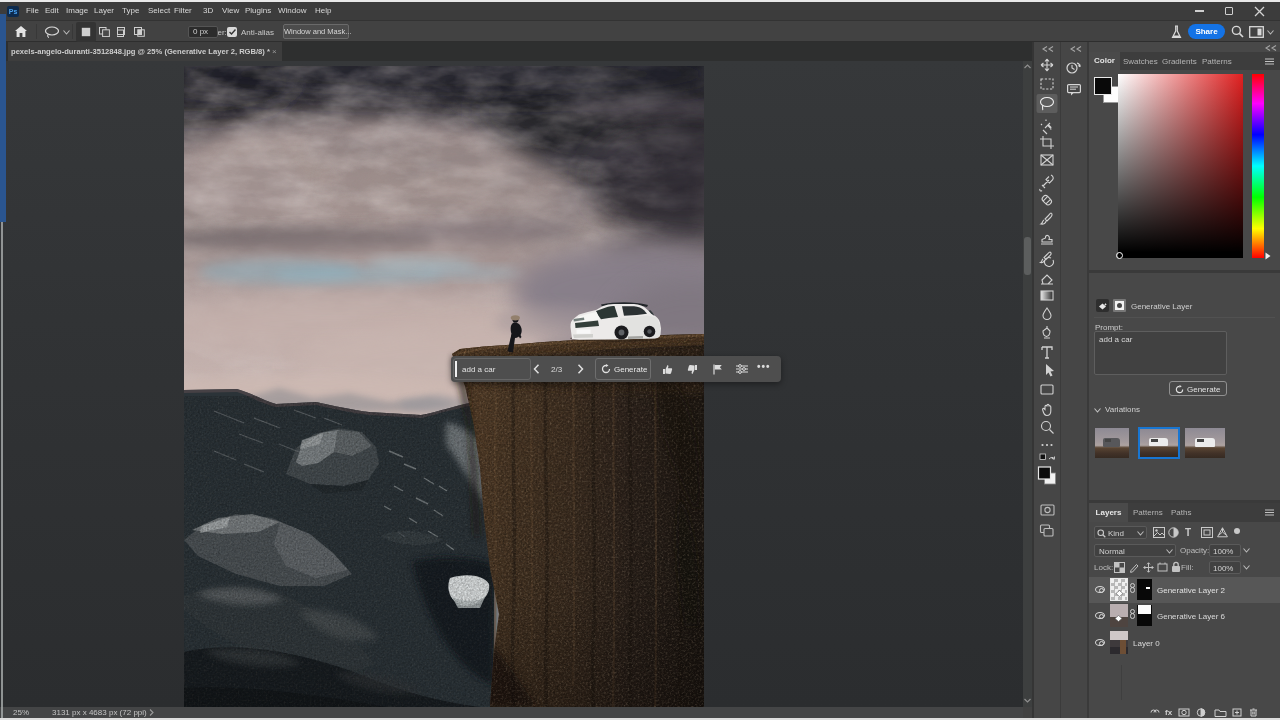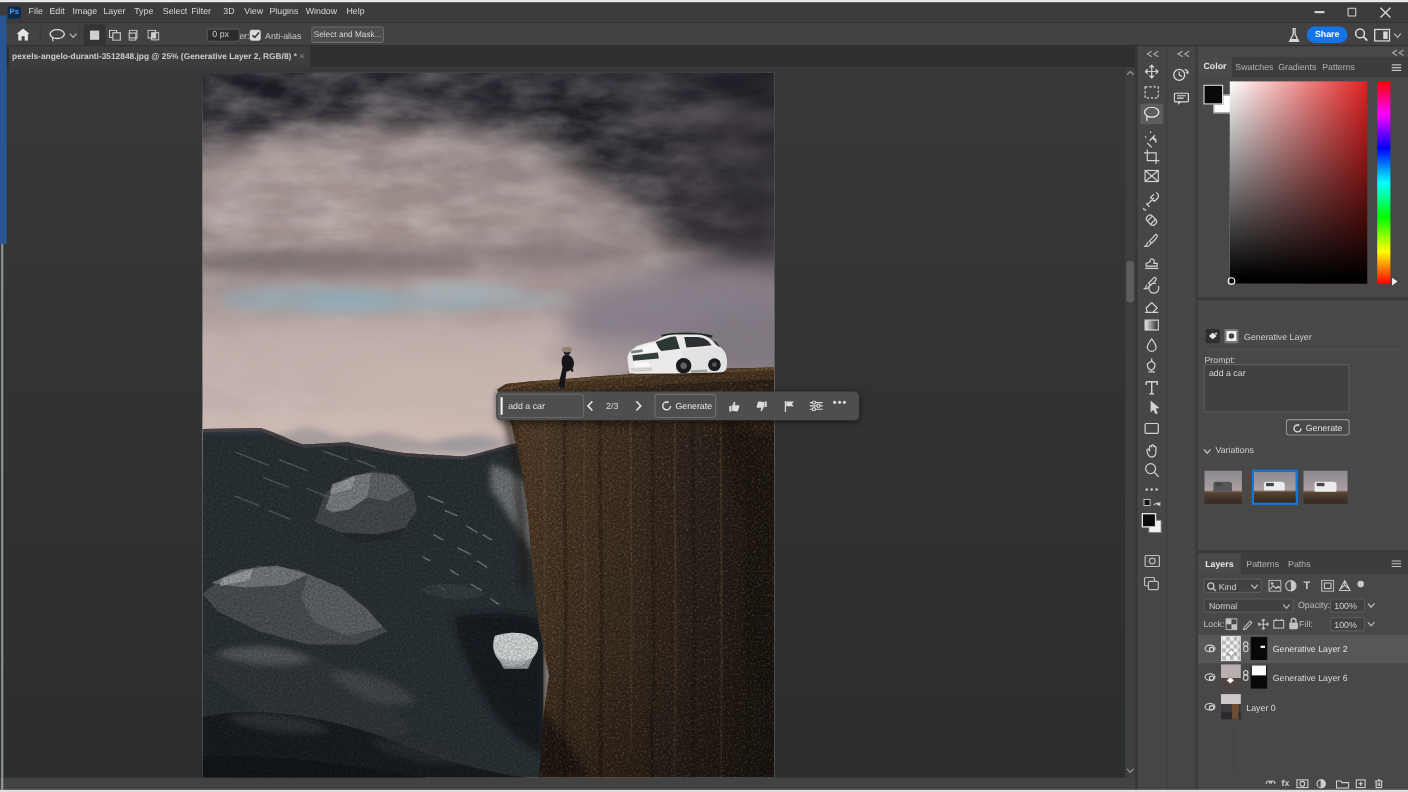--- a/index.html
+++ b/index.html
@@ -79,21 +79,21 @@
 
     <div class="abs" style="left:157px;top:7px;font-size:8px;color:#c9c9c9;margin-left:40px;">Feather:</div>
     <div class="abs" style="left:188px;top:5px;width:30px;height:12px;background:#2c2c2c;border:1px solid #555;border-radius:2px;color:#cfcfcf;font-size:8px;line-height:10px;padding-left:4px;">0 px</div>
 
     <div class="abs" style="left:227px;top:5.5px;width:10px;height:10px;background:#d9d9d9;border-radius:2px;"></div>
     <svg class="abs" style="left:229px;top:8px;" width="7" height="6" viewBox="0 0 7 6">
         <path d="M0.5,3 L2.5,5 L6.5,0.5" fill="none" stroke="#333" stroke-width="1.4"></path>
       </svg>
     <div class="abs" style="left:241px;top:7px;font-size:8px;color:#c9c9c9;">Anti-alias</div>
 
-    <div class="abs" style="left:283px;top:3px;width:66px;height:15px;background:#4c4c4c;border:1px solid #6a6a6a;border-radius:2px;color:#d6d6d6;font-size:7.5px;text-align:center;line-height:13px;white-space:nowrap;">Select and Mask...</div>
+    <div class="abs" style="left:283px;top:3px;width:66px;height:15px;background:#4c4c4c;border:1px solid #6a6a6a;border-radius:2px;color:#d6d6d6;font-size:7.5px;text-align:center;line-height:13px;white-space:nowrap;">Window and Mask...</div>
 
     <svg class="abs" style="left:1170px;top:4px;" width="13" height="14" viewBox="0 0 13 14">
         <path d="M5,1 L8,1 M5.7,1 L5.7,6 L2.5,12.5 L10.5,12.5 L7.3,6 L7.3,1" fill="none" stroke="#d9d9d9" stroke-width="1.2"></path>
         <path d="M3.6,10.5 L9.4,10.5 L10.2,12.2 L2.8,12.2 Z" fill="#d9d9d9"></path>
       </svg>
     <div class="abs" style="left:1188px;top:3px;width:37px;height:15px;background:#1473e6;border-radius:8px;color:#fff;font-size:8px;font-weight:bold;text-align:center;line-height:15px;">Share</div>
     <svg class="abs" style="left:1231px;top:4px;" width="13" height="13" viewBox="0 0 13 13">
         <circle cx="5.4" cy="5.4" r="4" fill="none" stroke="#d9d9d9" stroke-width="1.4"></circle>
         <path d="M8.4,8.4 L12,12" stroke="#d9d9d9" stroke-width="1.6"></path>
       </svg>
@@ -665,18 +665,25 @@
         <circle cx="52" cy="4.5" r="3.7"></circle>
           <path d="M52,0.8 A3.7,3.7 0 0 1 52,8.2 Z" fill="#cfcfcf"></path>
         <path d="M66,2 h4 l1,1.5 h6 v5 h-11 z"></path>
         <rect x="84" y="1" width="8" height="7"></rect>
           <path d="M88,2.5 v4 M86,4.5 h4"></path>
         <path d="M101,2 h7 M102,2 v6 h5 v-6 M103.5,1 h2 M103.8,3.5 v3 M105.2,3.5 v3"></path>
       </g>
     </svg>
   </div>
 
+  <div class="abs" id="statusbar" style="left:0;top:707px;width:1023px;height:11px;background:#444546;">
+    <div class="abs" style="left:13px;top:1px;font-size:8px;color:#c3c3c3;">25%</div>
+    <div class="abs" style="left:52px;top:1px;font-size:8px;color:#c3c3c3;">3131 px x 4683 px (72 ppi)</div>
+    <svg class="abs" style="left:149px;top:2px;" width="5" height="7" viewBox="0 0 5 7">
+        <path d="M1,0.5 L4,3.5 L1,6.5" fill="none" stroke="#9a9a9a" stroke-width="1.1"></path>
+      </svg>
+  </div>
 
   <div class="abs" style="left:0;top:718px;width:1280px;height:2px;background:#dedede;"></div>
   <div class="abs" style="left:0;top:0;width:1280px;height:2px;background:#e9e9e9;"></div>
   <div class="abs" style="left:0;top:14px;width:6px;height:208px;background:#2a5590;"></div>
   <div class="abs" style="left:1px;top:222px;width:2px;height:496px;background:#a9acac;opacity:.8;"></div>
 </div>
 
 </body></html>

